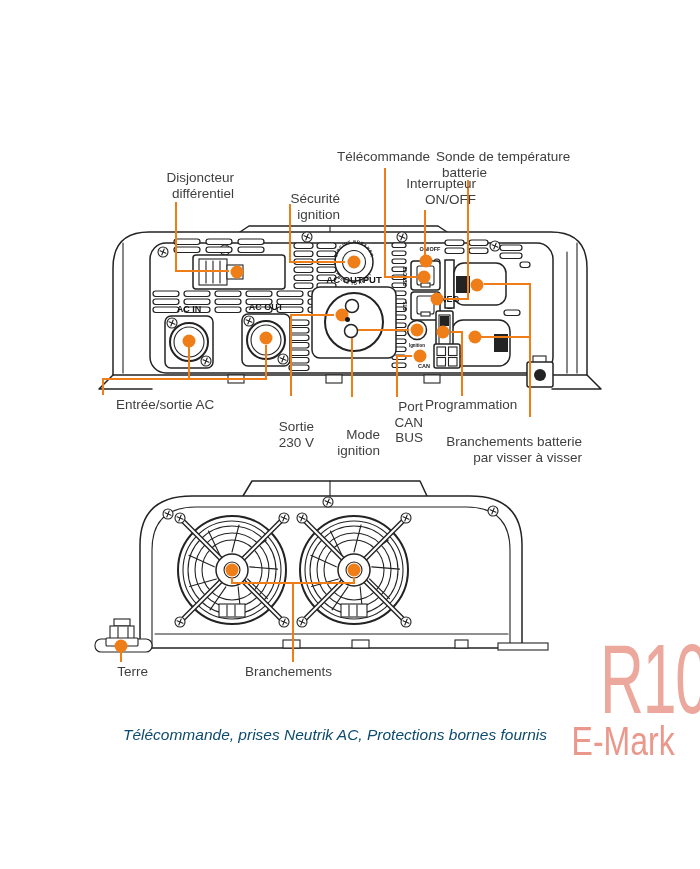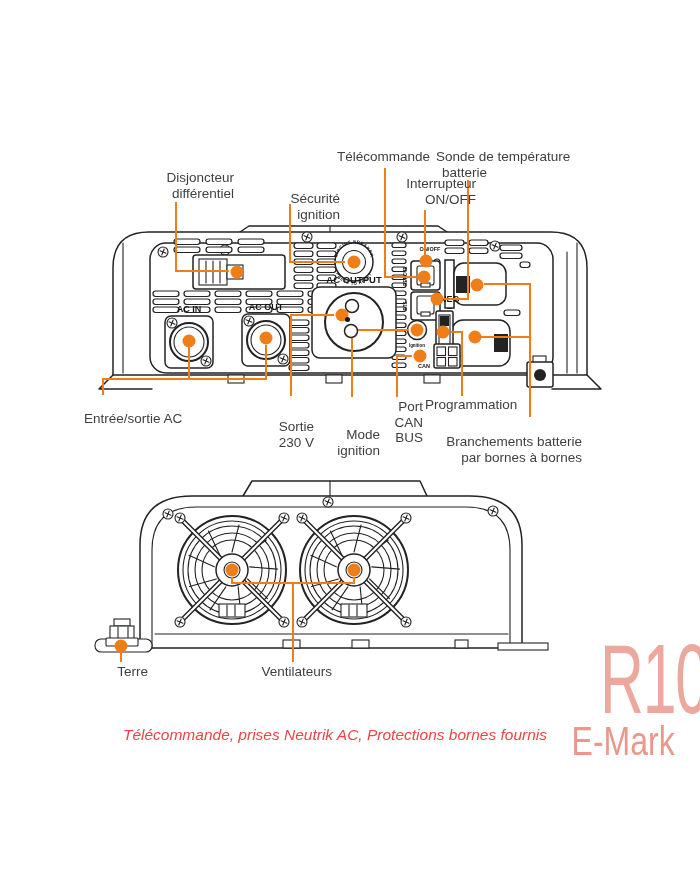--- a/index.html
+++ b/index.html
@@ -3,21 +3,21 @@
 <meta charset="utf-8">
 <style>
   html,body{margin:0;padding:0;background:#ffffff;}
   body{width:700px;height:869px;position:relative;font-family:"Liberation Sans",sans-serif;overflow:hidden;}
   .stage{position:absolute;left:0;top:0;width:700px;height:869px;}
   svg{position:absolute;left:0;top:0;}
   .lbl{position:absolute;font-size:13.5px;line-height:15.5px;color:#3f3f3f;}
   .lbl span{display:block;}
   .c{text-align:right;}
   .caption{position:absolute;left:110px;top:726px;width:450px;text-align:center;
-           font-style:italic;font-size:15.5px;color:#ef4444;}
+           font-style:italic;font-size:15.5px;color:#0c4a6e;}
   .badge{position:absolute;left:540px;top:640px;width:158px;text-align:left;font-weight:normal;}
   .badge .r10{display:block;font-size:98px;line-height:78px;letter-spacing:-2px;
               transform:scaleX(0.62);transform-origin:100% 60%;color:#eca89c;}
   .badge .emark{display:block;font-size:40px;line-height:40px;margin-top:3px;
               transform:scaleX(0.80);transform-origin:100% 20%;color:#ea988b;}
   
   .ln{fill:none;stroke:#232323;stroke-width:1.5;stroke-linecap:round;stroke-linejoin:round;}
   .fw{fill:#ffffff;stroke:#232323;stroke-width:1.5;}
   .thin{stroke-width:1.1;}
   .sw2{stroke-width:2;}
@@ -358,48 +358,48 @@
   <span>Télécommande</span>
 </div>
 <div class="lbl" style="left:436px;top:149px;width:136px;">
   <span>Sonde de température</span>
   <span style="margin-left:6px;">batterie</span>
 </div>
 <div class="lbl c" style="left:374px;top:176px;width:102px;">
   <span>Interrupteur</span>
   <span>ON/OFF</span>
 </div>
-<div class="lbl" style="left:84px;top:397px;width:130px;margin-top:14px;">
+<div class="lbl" style="left:116px;top:397px;width:130px;">
   <span>Entrée/sortie AC</span>
 </div>
 <div class="lbl c" style="left:256px;top:419px;width:58px;">
   <span>Sortie</span>
   <span>230 V</span>
 </div>
 <div class="lbl c" style="left:314px;top:399px;width:66px;margin-top:28px;">
   <span>Mode</span>
   <span>ignition</span>
 </div>
 <div class="lbl c" style="left:371px;top:399px;width:52px;">
   <span>Port</span>
   <span>CAN</span>
   <span>BUS</span>
 </div>
 <div class="lbl" style="left:425px;top:397px;width:110px;">
   <span>Programmation</span>
 </div>
 <div class="lbl c" style="left:420px;top:418px;width:162px;margin-top:16px;">
   <span>Branchements batterie</span>
-  <span>par bornes à bornes</span>
+  <span>par visser à visser</span>
 </div>
 <div class="lbl c" style="left:104px;top:664px;width:44px;">
   <span>Terre</span>
 </div>
 <div class="lbl c" style="left:238px;top:664px;width:94px;">
-  <span>Ventilateurs</span>
+  <span>Branchements</span>
 </div>
 
 <div class="caption">Télécommande, prises Neutrik AC, Protections bornes fournis</div>
 
 <div class="badge">
   <span class="r10">R10</span>
   <span class="emark">E-Mark</span>
 </div>
 
 </div>

